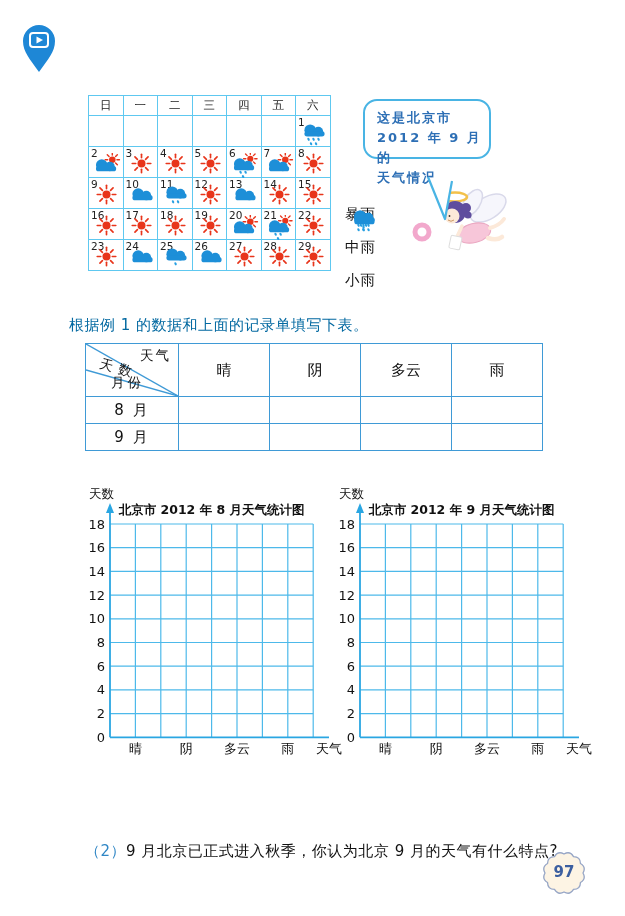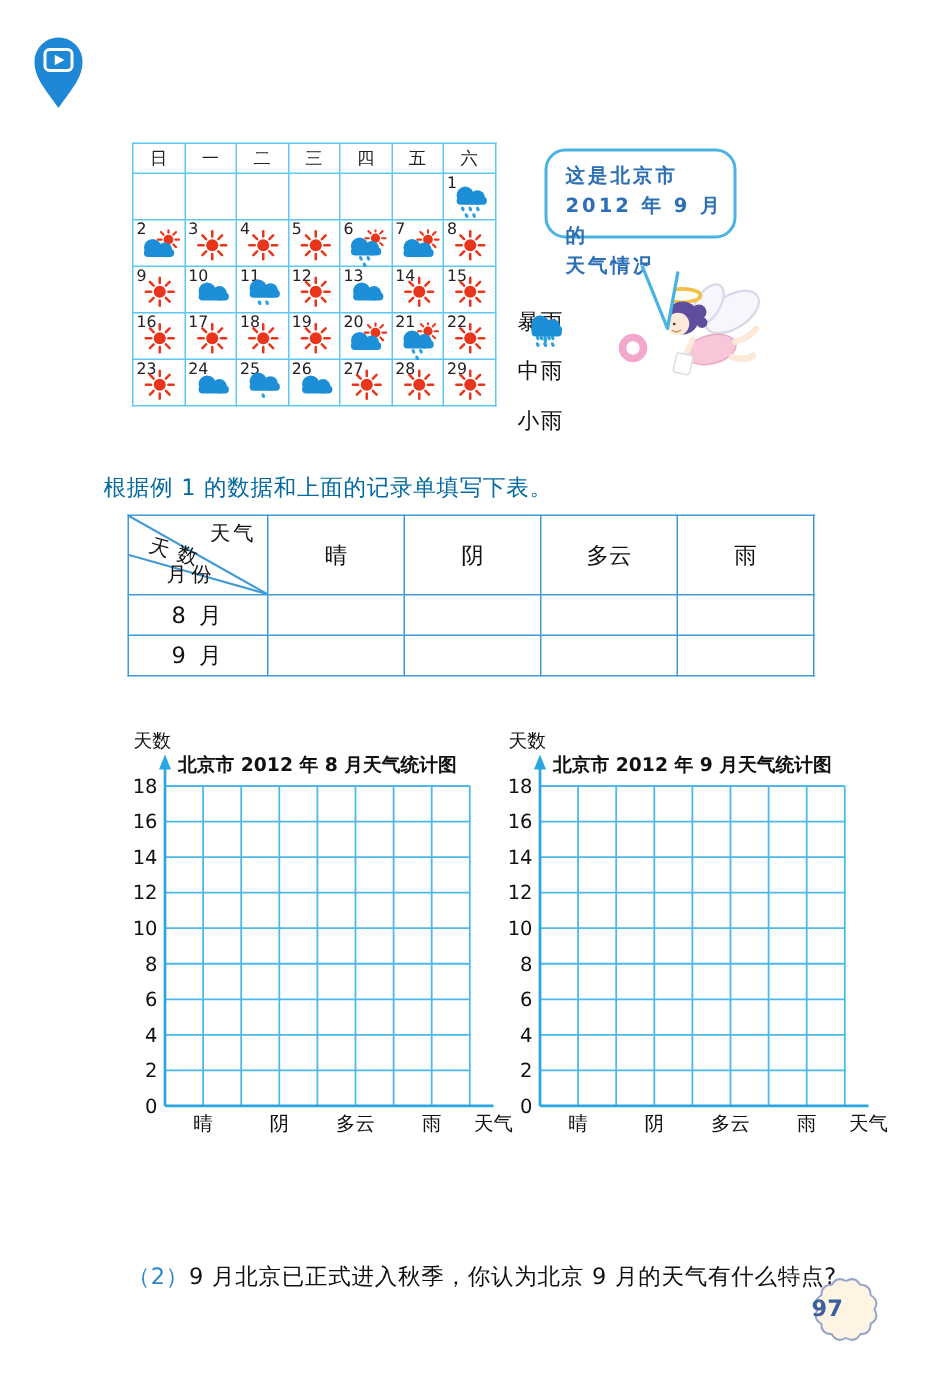--- a/index.html
+++ b/index.html
@@ -44,21 +44,21 @@
   .corner .c-month{position:absolute;left:5px;bottom:4px;font-size:13.5px;letter-spacing:3px;margin-left:20px;}
   table.fill .hcol{width:90px;height:52px;}
   table.fill .rlabel{height:26px;letter-spacing:2px;}
   
   .chart-svg{position:absolute;top:483px;}
   
   .question{position:absolute;left:85px;margin:0;font-size:15px;color:#111;letter-spacing:0.5px;}
   .qnum{color:#2f86c5;}
   
   .page-badge{position:absolute;left:541px;top:850px;width:46px;height:46px;}
-  .page-badge .pnum{position:absolute;left:0;top:13px;width:46px;text-align:left;
+  .page-badge .pnum{position:absolute;left:0;top:13px;width:46px;text-align:center;
         font-size:15px;font-weight:bold;color:#3c5fa0;}
   svg text{font-family:"DejaVu Sans",sans-serif;}
 </style>
 </head>
 <body>
 
 <div class="page">
 
   <svg class="pin" width="38" height="50" viewBox="0 0 38 50">
     <path d="M19 48 C10 35 3 28 3 17 A16 16 0 0 1 35 17 C35 28 28 35 19 48 Z" fill="#1e87d6"></path>

